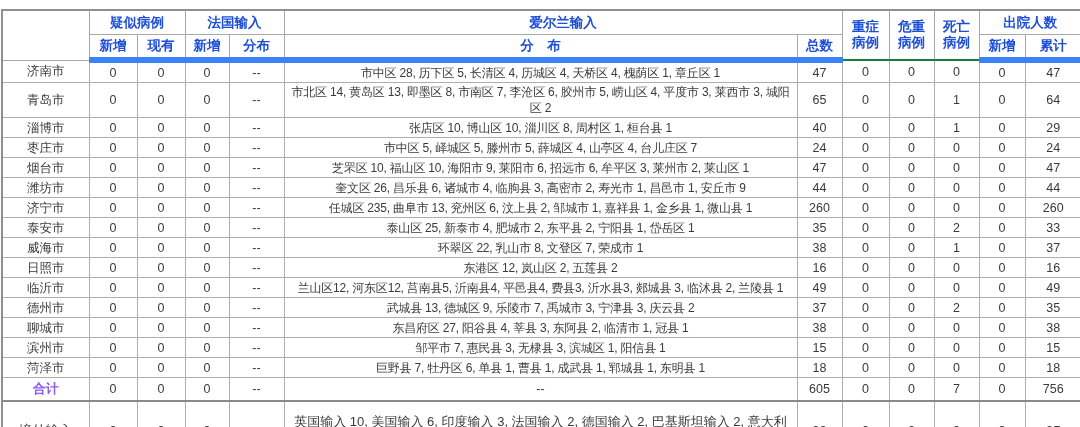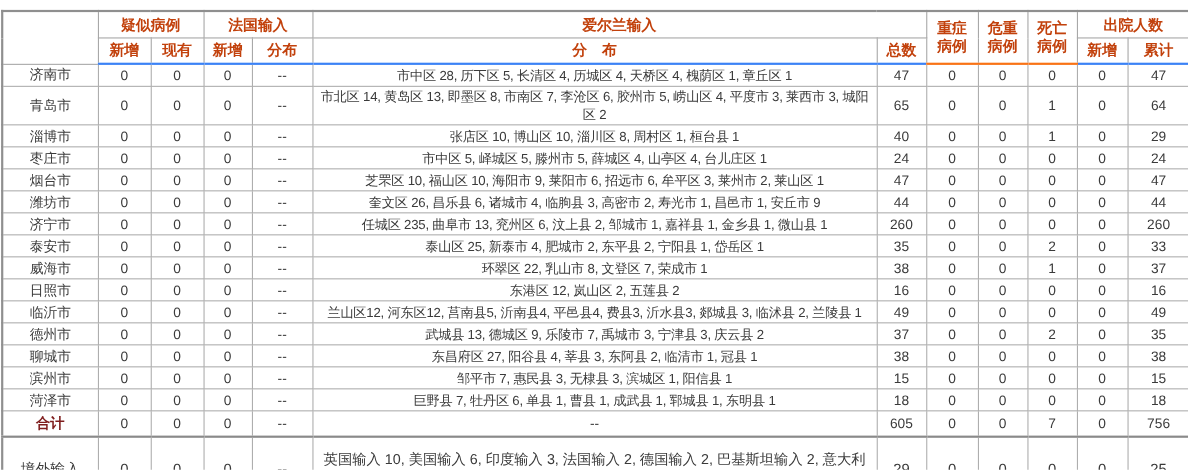--- a/index.html
+++ b/index.html
@@ -21,49 +21,49 @@
   th, td {
     border: 1px solid #a8a8a8;
     color: #3a3a3a;
     text-align: center;
     vertical-align: middle;
     padding: 0 2px;
     overflow: hidden;
   }
   thead th {
     font-weight: bold;
-    color: #c2410c;
+    color: #1d4ed8;
     font-size: 13.5px;
     padding: 0;
   }
   thead tr.head-top th { height: 23px; }
-  thead tr.head-sub th { height: 22px; border-bottom: 2px solid #3b82f6; }
+  thead tr.head-sub th { height: 22px; border-bottom: 6px solid #3b82f6; }
   thead th.two-line {
     white-space: pre-line;
     line-height: 16px;
-    border-bottom: 2px solid #f97316;
+    border-bottom: 2px solid #15803d;
   }
   tbody td {
     font-size: 12.5px;
     height: 17px;
     line-height: 16px;
     border-color: #aeaeae;
   }
   tbody td.dist {
     text-align: center;
     padding: 1px 6px;
     font-size: 12px;
     letter-spacing: -0.2px;
     line-height: 16px;
   }
   tbody tr.total-row td {
     height: 22px;
     border-top: 1px solid #999;
   }
-  tbody tr.total-row td.city { font-weight: bold; font-size: 13px; color: #7f1d1d; }
+  tbody tr.total-row td.city { font-weight: bold; font-size: 13px; color: #8b5cf6; }
   tbody tr.imported-row td {
     height: 55px;
     font-size: 13.5px;
     border-top: 2px solid #8a8a8a;
   }
   tbody tr.imported-row td.dist {
     font-size: 13px;
     line-height: 19px;
     letter-spacing: 0;
   }
@@ -154,21 +154,21 @@
         <td>1</td>
         <td>0</td>
         <td>29</td>
       </tr>
       <tr>
         <td class="city">枣庄市</td>
         <td>0</td>
         <td>0</td>
         <td>0</td>
         <td>--</td>
-        <td class="dist">市中区 5, 峄城区 5, 滕州市 5, 薛城区 4, 山亭区 4, 台儿庄区 1</td>
+        <td class="dist">市中区 5, 峄城区 5, 滕州市 5, 薛城区 4, 山亭区 4, 台儿庄区 7</td>
         <td>24</td>
         <td>0</td>
         <td>0</td>
         <td>0</td>
         <td>0</td>
         <td>24</td>
       </tr>
       <tr>
         <td class="city">烟台市</td>
         <td>0</td>

